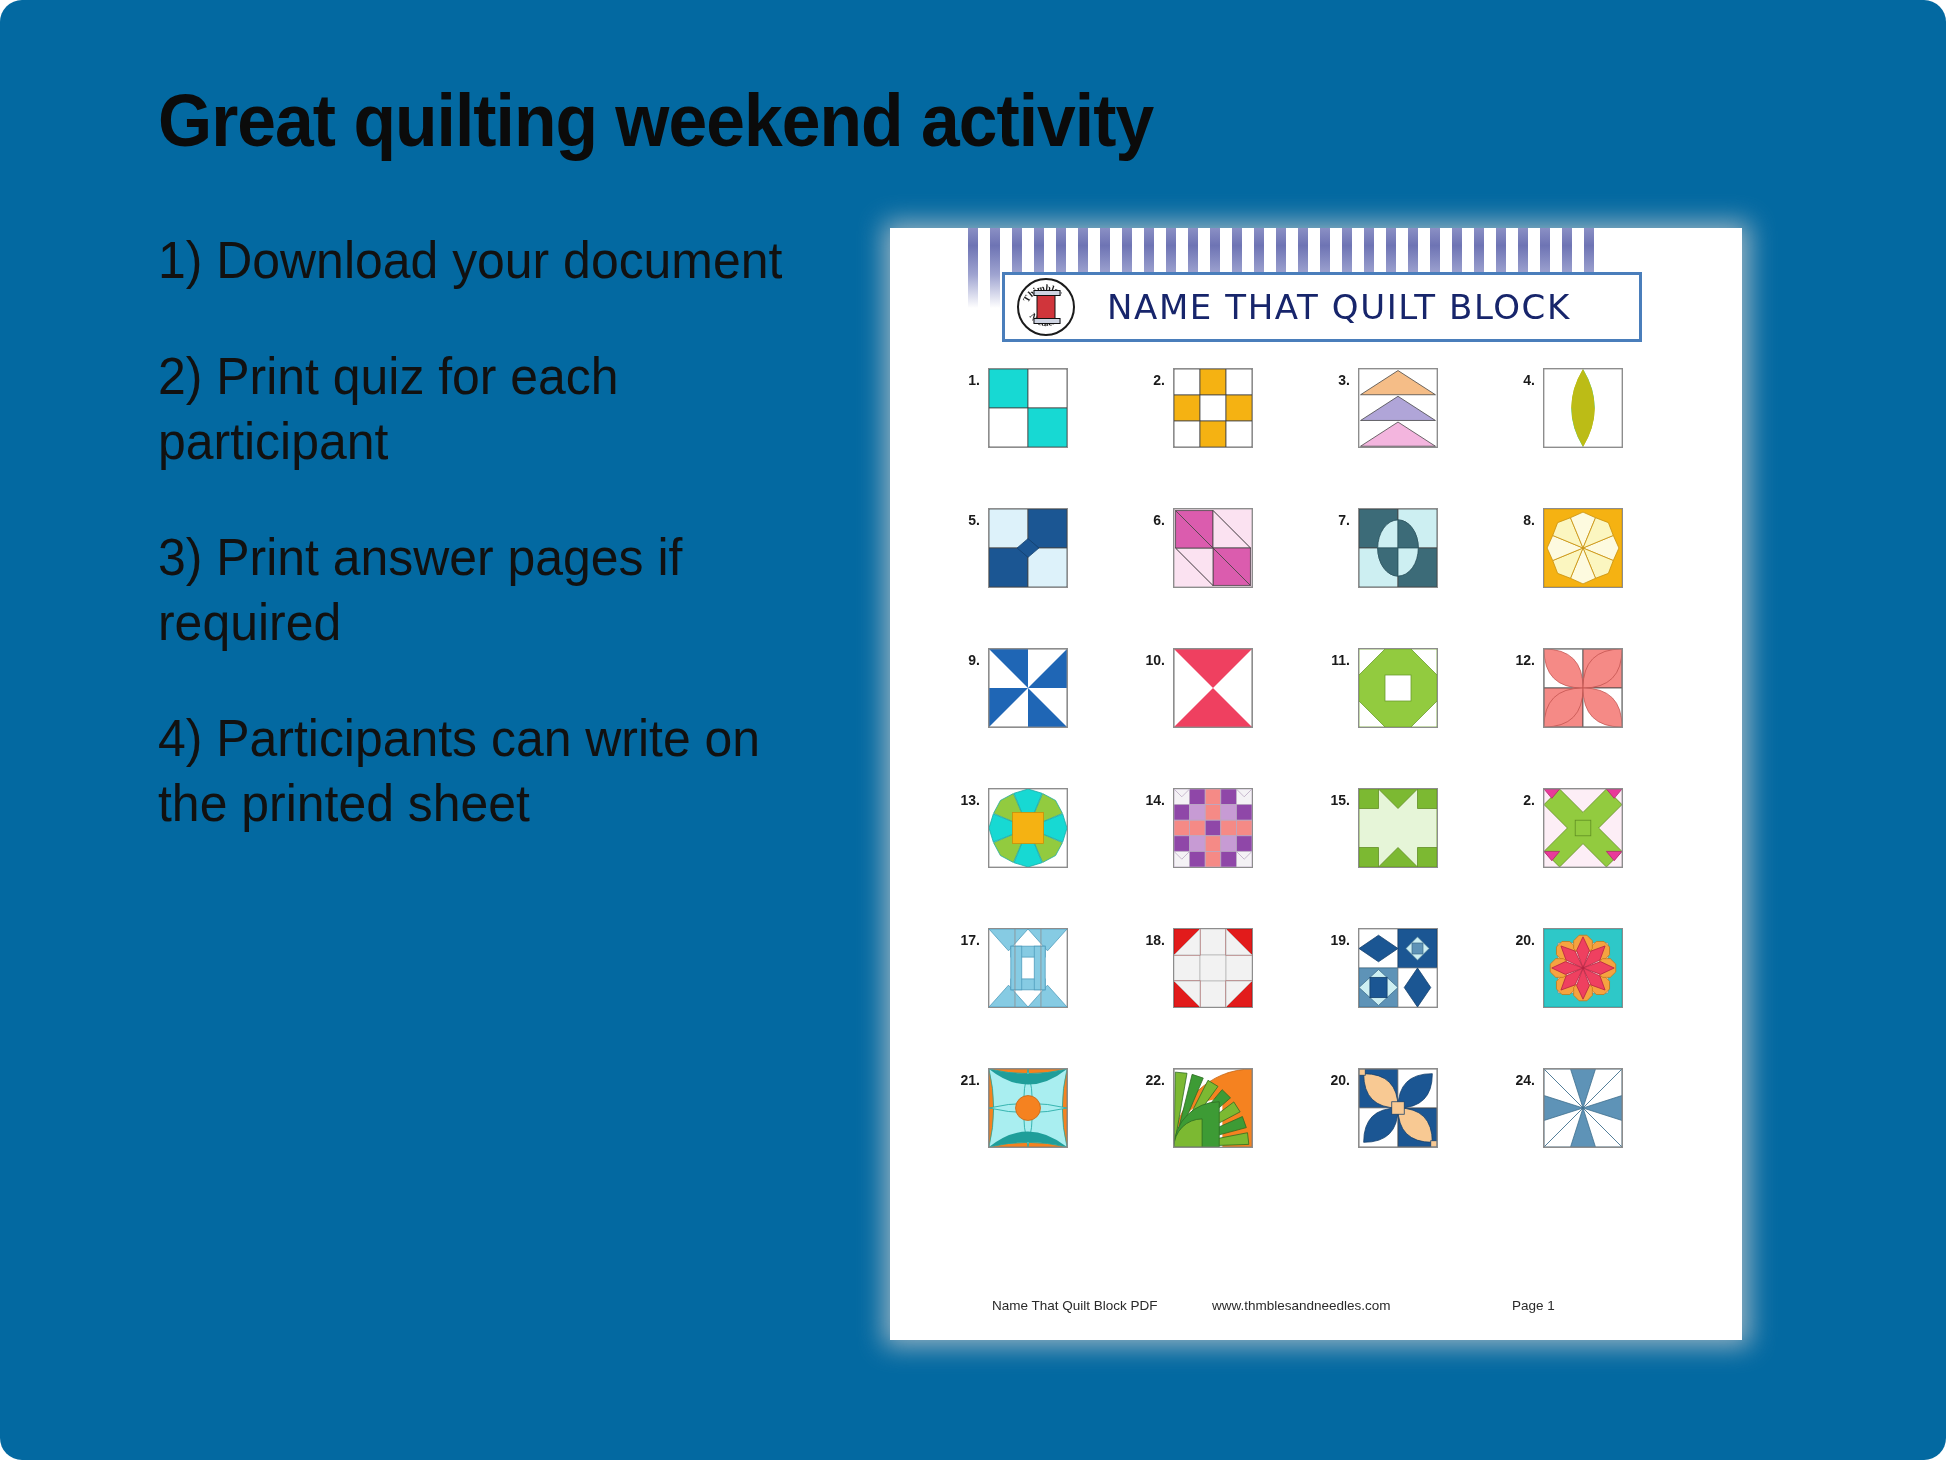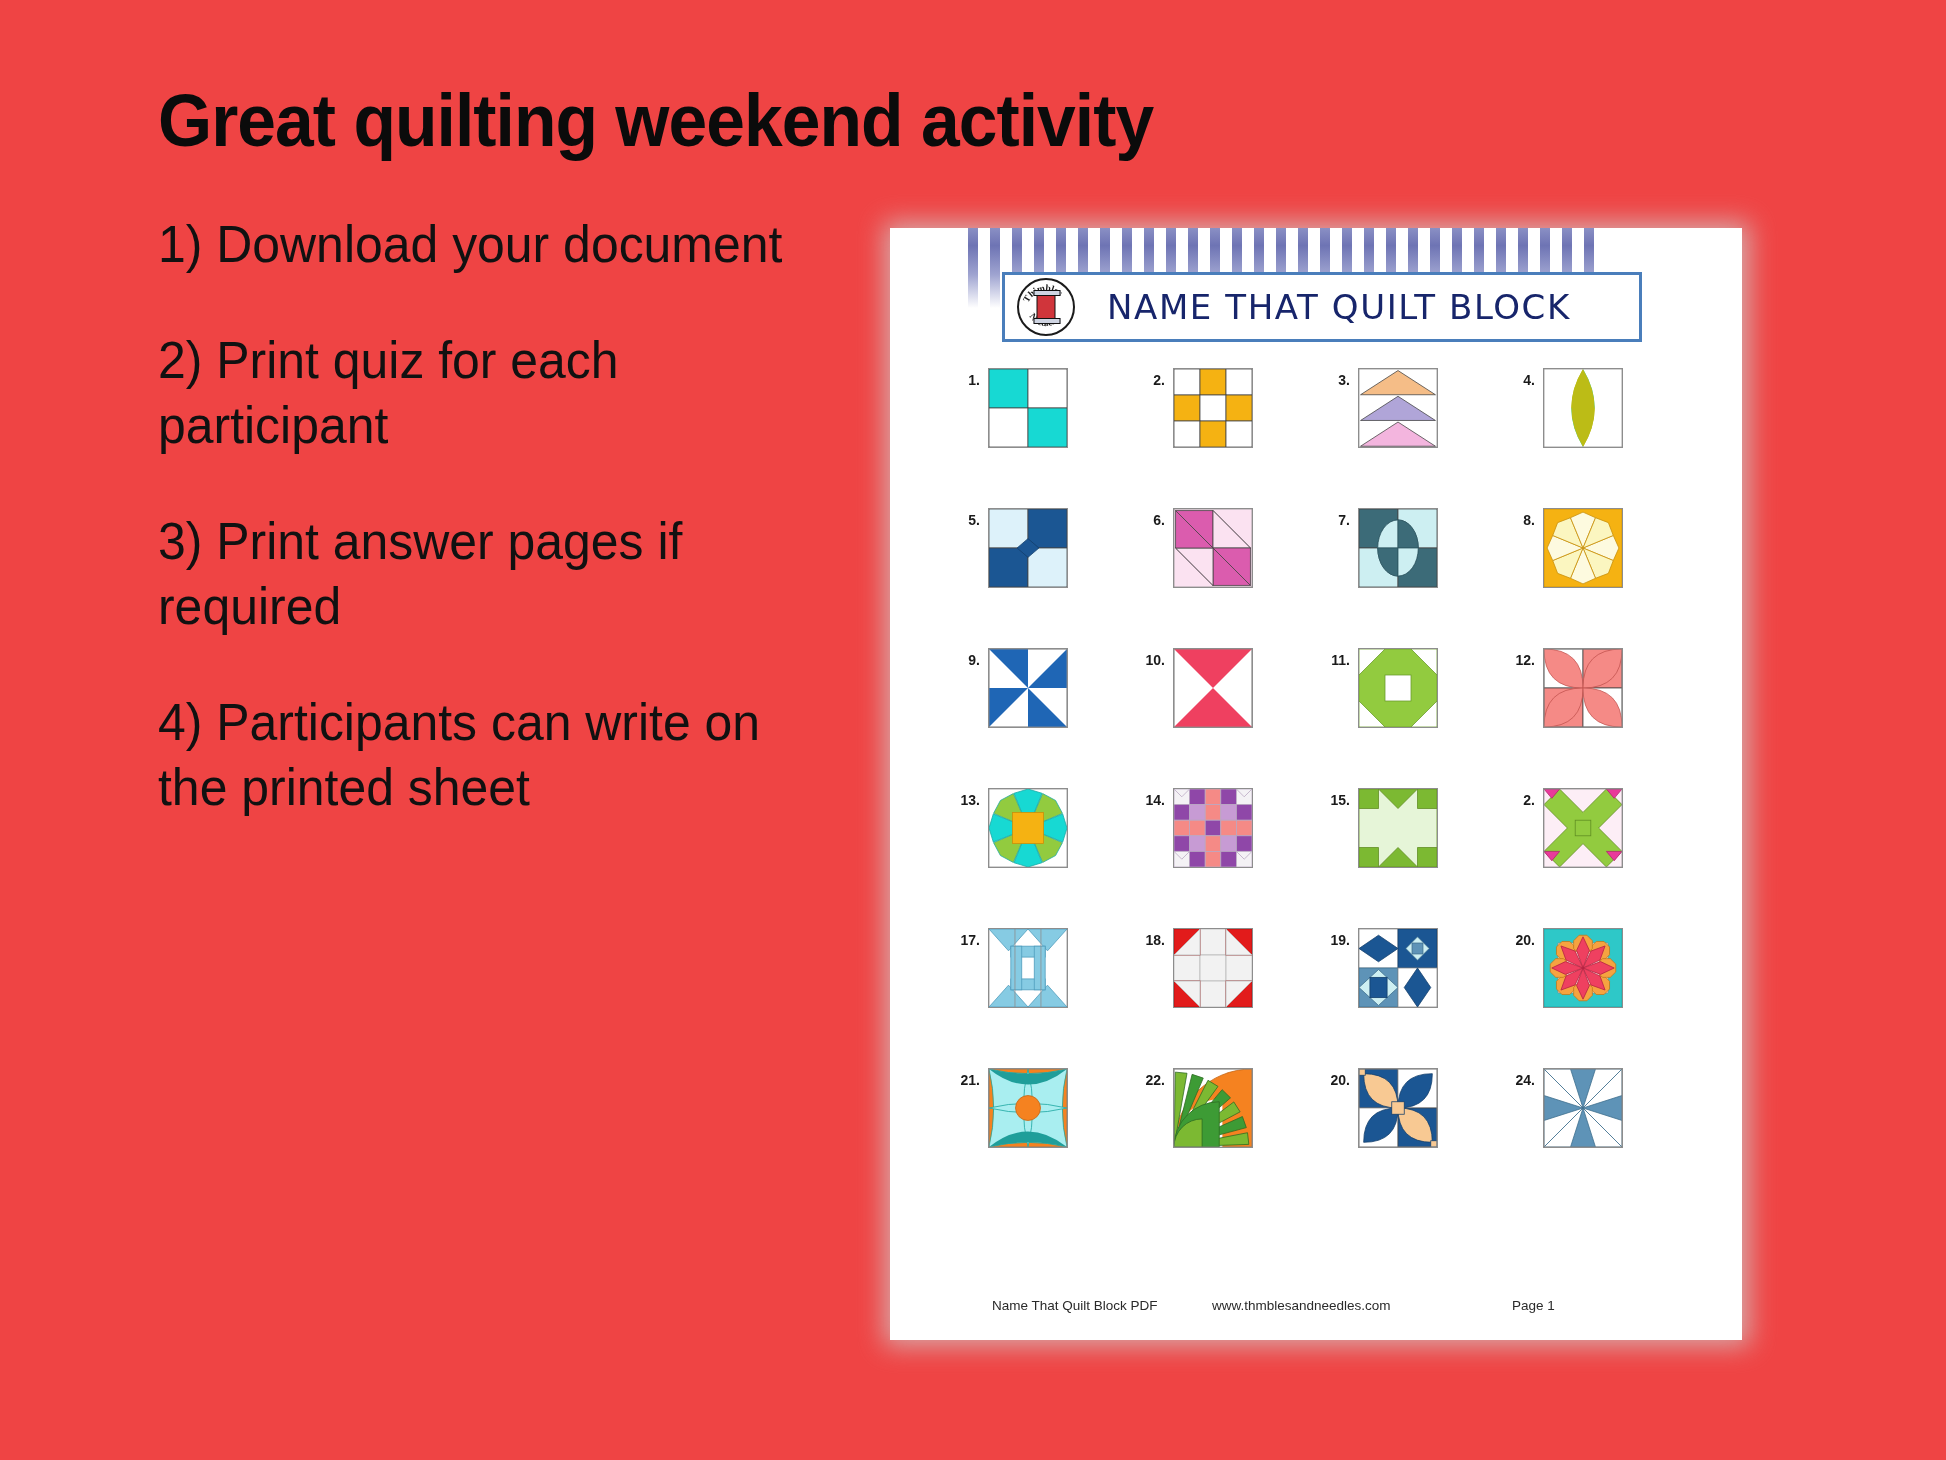--- a/index.html
+++ b/index.html
@@ -4,33 +4,33 @@
 <title>Great quilting weekend activity</title>
 <style>
   html,body{margin:0;padding:0;}
   body{
     width:1946px;height:1460px;
     background:#ffffff;
     font-family:"Liberation Sans", sans-serif;
     overflow:hidden;
     position:relative;
   }
-  #slide{position:absolute;inset:0;background:#ef4444;}
+  #slide{position:absolute;inset:0;background:#0369a1;border-radius:22px;}
 
   
   #page-title{
     position:absolute;left:158px;top:78px;
     font-size:74px;font-weight:bold;letter-spacing:-1px;
     color:#0b0b0b;white-space:nowrap;
     font-family:"Liberation Sans Narrow","Liberation Sans",sans-serif;
     transform:scaleX(.94);transform-origin:left center;
   }
 
   
-  #steps{position:absolute;left:158px;top:212px;width:660px;}
+  #steps{position:absolute;left:158px;top:228px;width:660px;}
   .step{
     font-size:52px;line-height:1.26;color:#111;
     margin-bottom:50px;
     font-family:"Liberation Sans Narrow","Liberation Sans",sans-serif;
     transform:scaleX(.96);transform-origin:left top;
   }
   .step:last-child{margin-bottom:0;}
 
   
   #doc-shadow{

